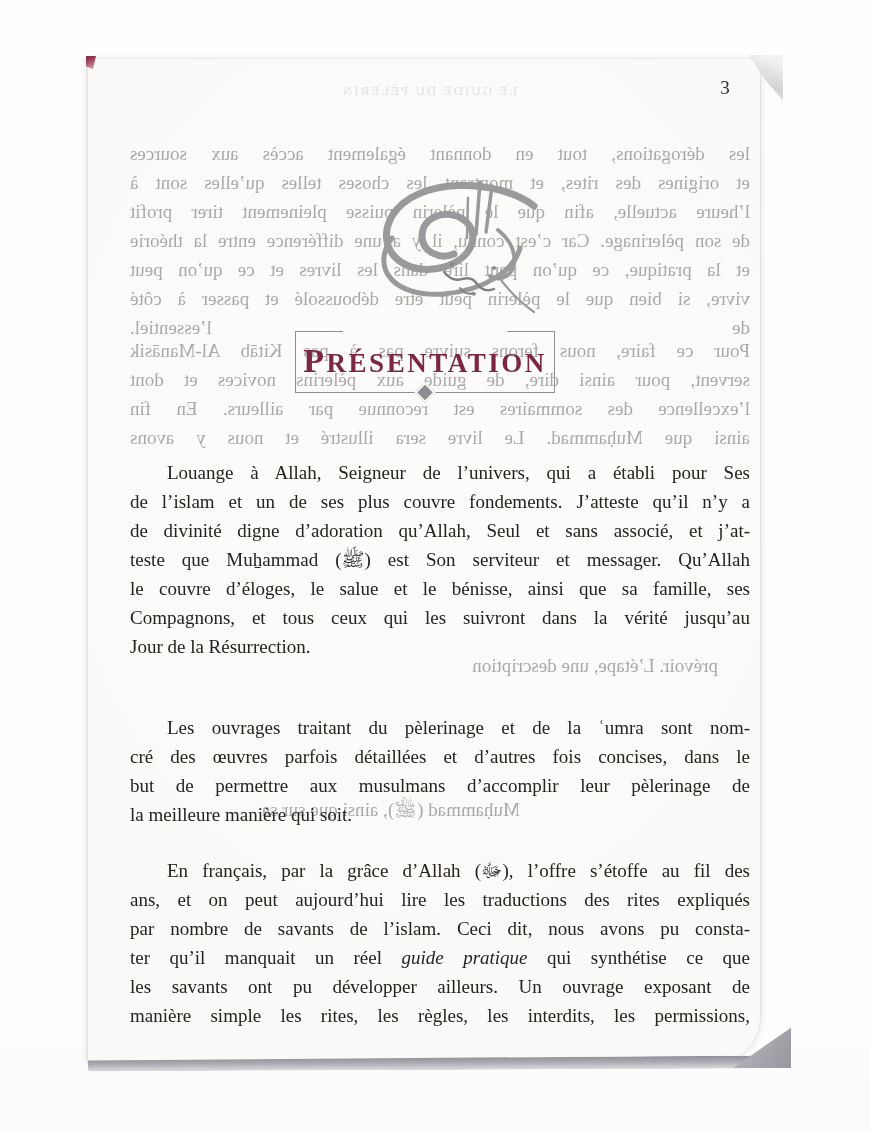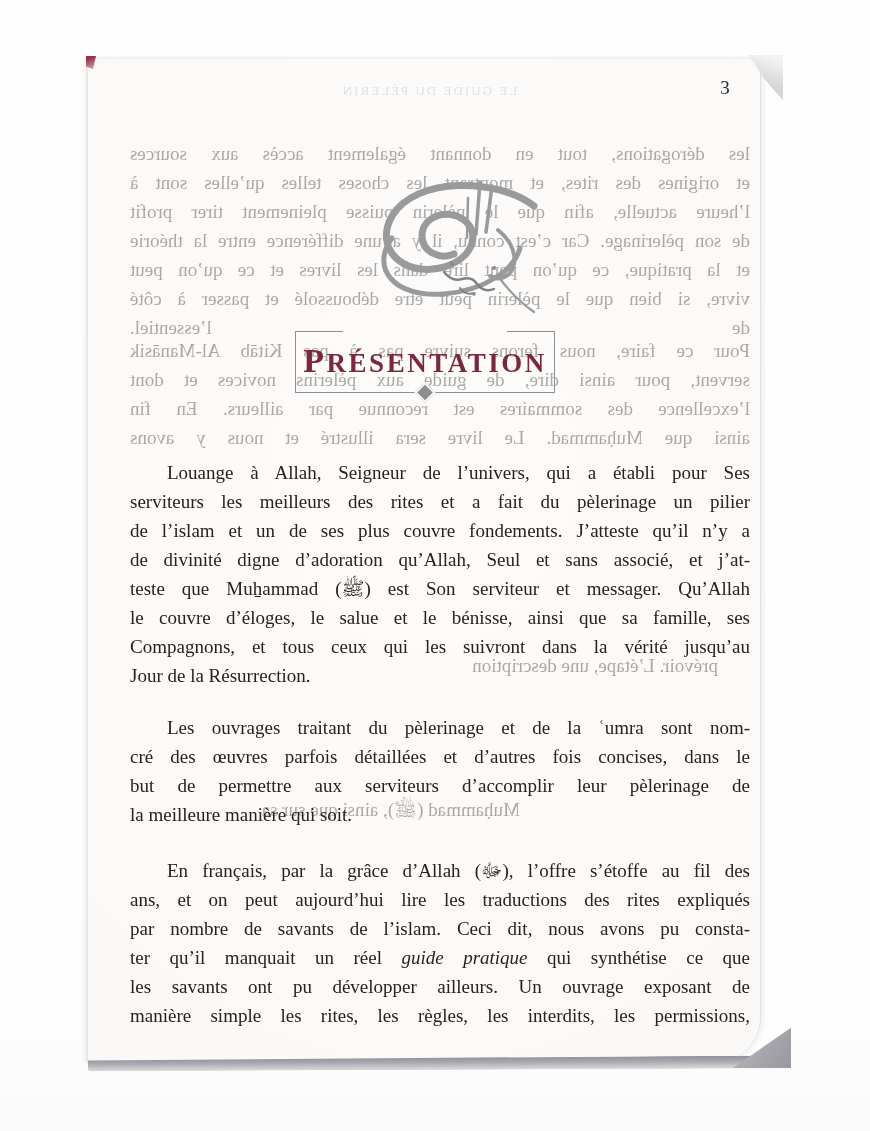--- a/index.html
+++ b/index.html
@@ -140,37 +140,36 @@
       <div class="tb-seg tb-top-r"></div>
       <div class="tb-seg tb-left"></div>
       <div class="tb-seg tb-right"></div>
       <div class="tb-seg tb-bottom"></div>
       <h1 class="title">PRÉSENTATION</h1>
       <div class="diamond"></div>
     </div>
 
     <div class="para" data-para="0">
         <div class="line indent">Louange à Allah, Seigneur de l’univers, qui a établi pour Ses</div>
-        <div class="line">serviteurs les meilleurs des rites et a fait du pèlerinage un pilier</div>
         <div class="line">de l’islam et un de ses plus couvre fondements. J’atteste qu’il n’y a</div>
         <div class="line">de divinité digne d’adoration qu’Allah, Seul et sans associé, et j’at-</div>
         <div class="line">teste que Muẖammad (ﷺ) est Son serviteur et messager. Qu’Allah</div>
         <div class="line">le couvre d’éloges, le salue et le bénisse, ainsi que sa famille, ses</div>
         <div class="line">Compagnons, et tous ceux qui les suivront dans la vérité jusqu’au</div>
         <div class="line lastline">Jour de la Résurrection.</div>
       </div>
 
     <div class="ghost ghost-block" data-ghost="frag1">
         <div class="line">prévoir. L’étape, une description</div>
       </div>
 
     <div class="para" data-para="1">
         <div class="line indent">Les ouvrages traitant du pèlerinage et de la ʿumra sont nom-</div>
         <div class="line">cré des œuvres parfois détaillées et d’autres fois concises, dans le</div>
-        <div class="line">but de permettre aux serviteurs d’accomplir leur pèlerinage de</div>
+        <div class="line">but de permettre aux musulmans d’accomplir leur pèlerinage de</div>
         <div class="line lastline">la meilleure manière qui soit.</div>
       </div>
 
     <div class="ghost ghost-block" data-ghost="frag2">
         <div class="line">Muḥammad (ﷺ), ainsi que sur sa</div>
       </div>
 
     <div class="para" data-para="2">
         <div class="line indent">En français, par la grâce d’Allah (ﷻ), l’offre s’étoffe au fil des</div>
         <div class="line">ans, et on peut aujourd’hui lire les traductions des rites expliqués</div>

